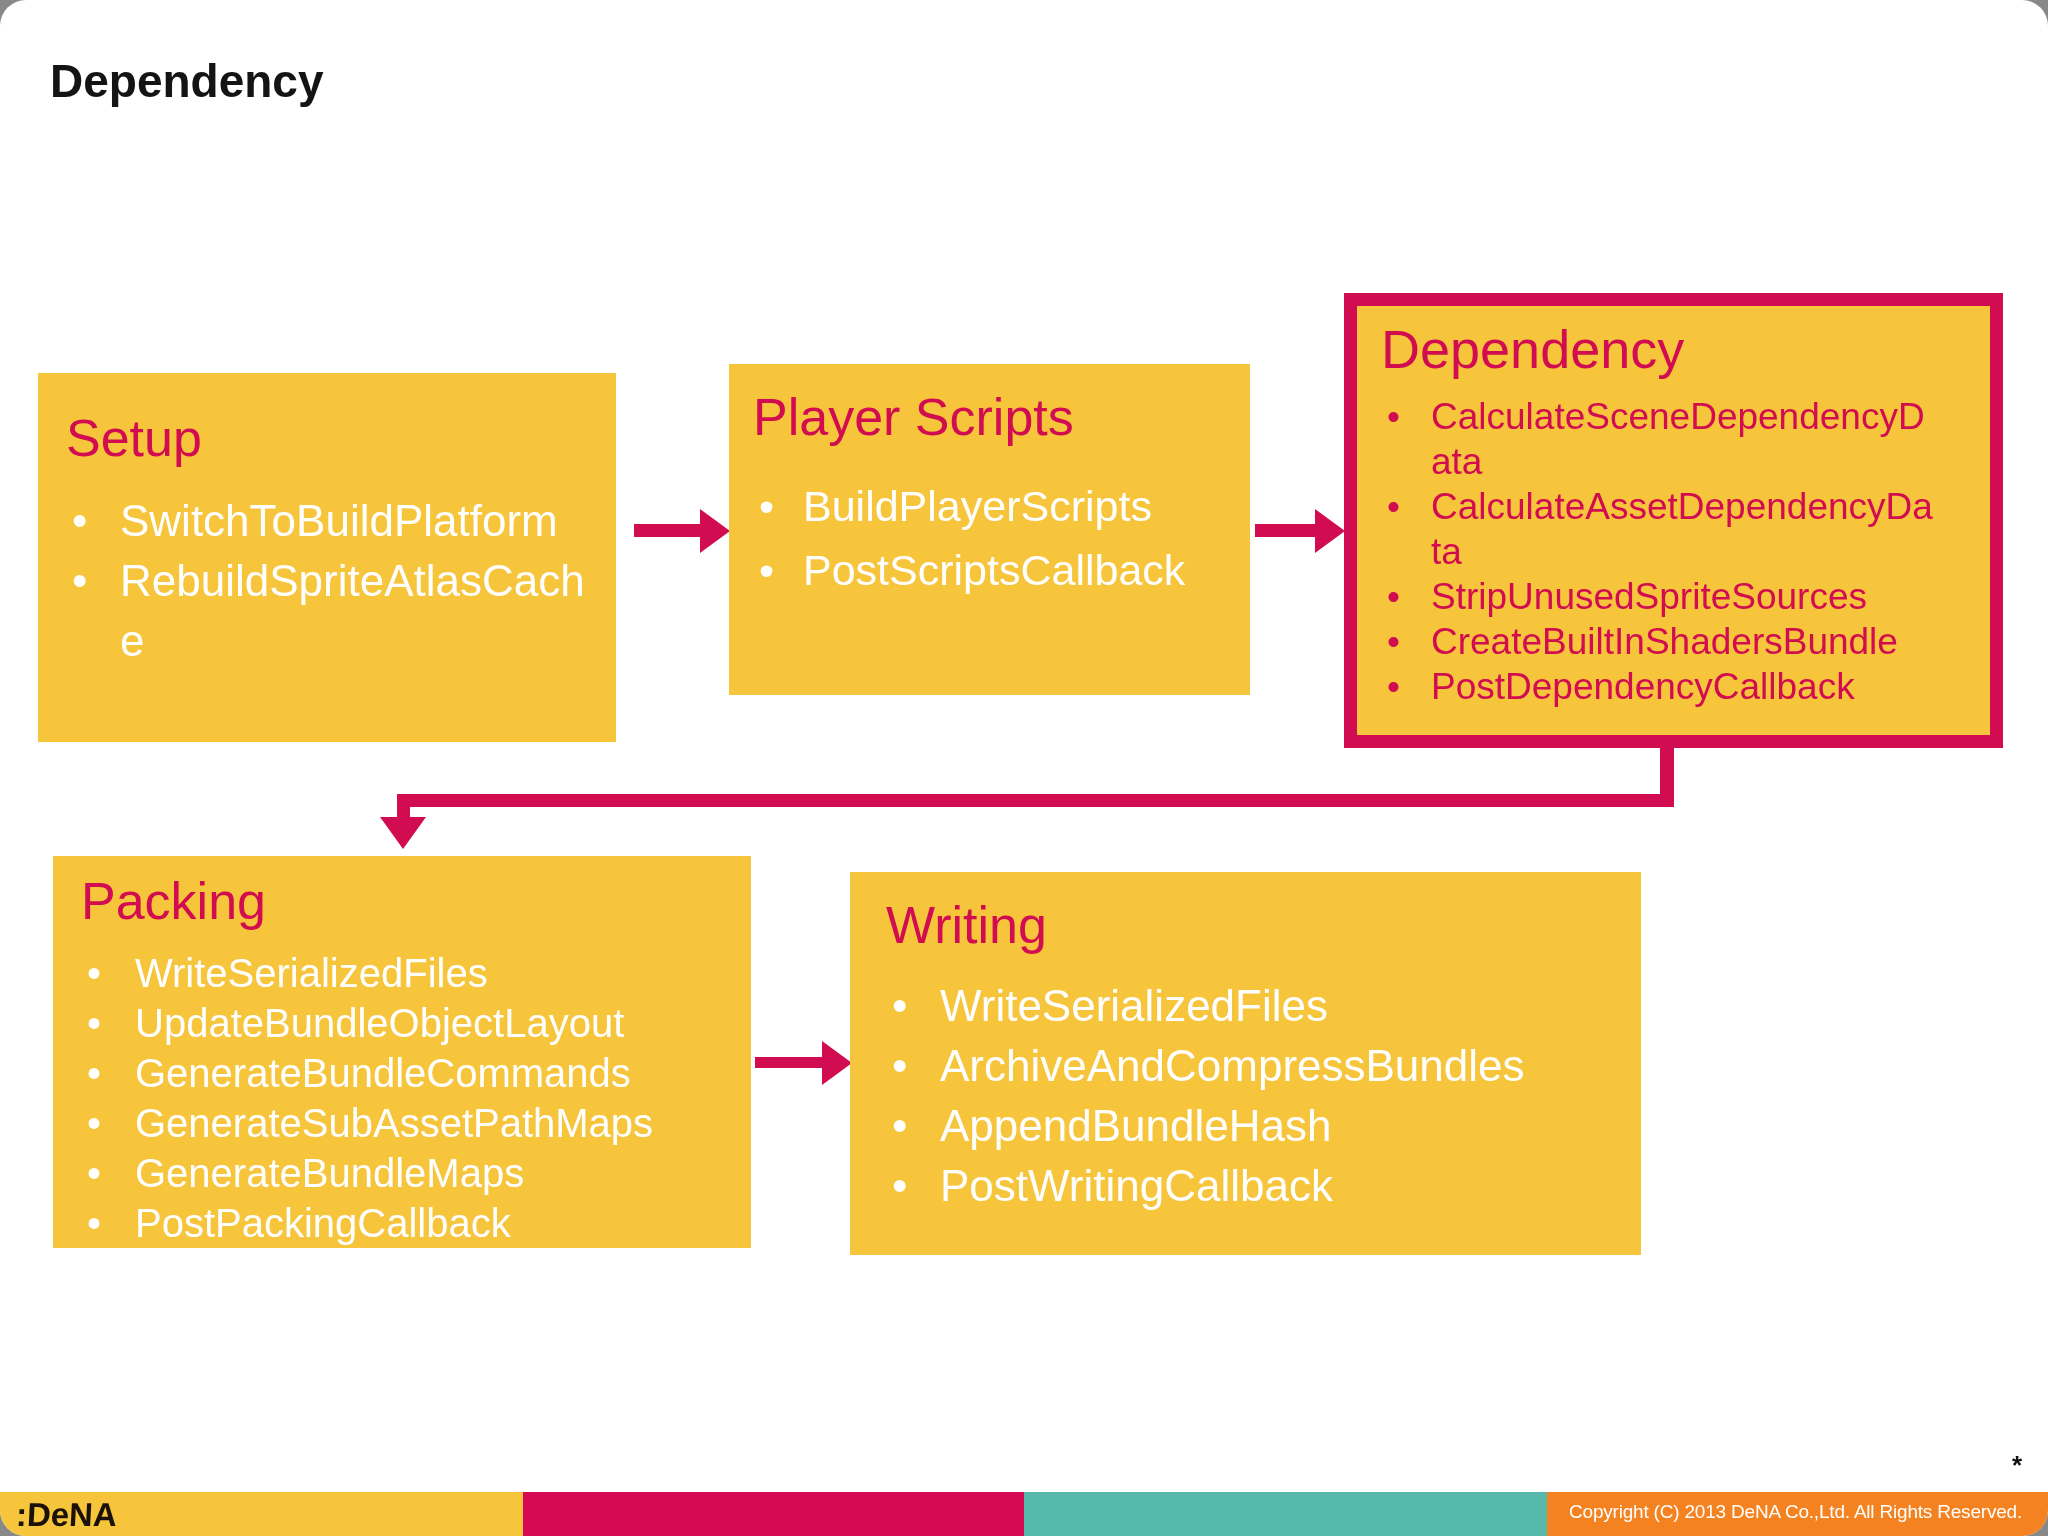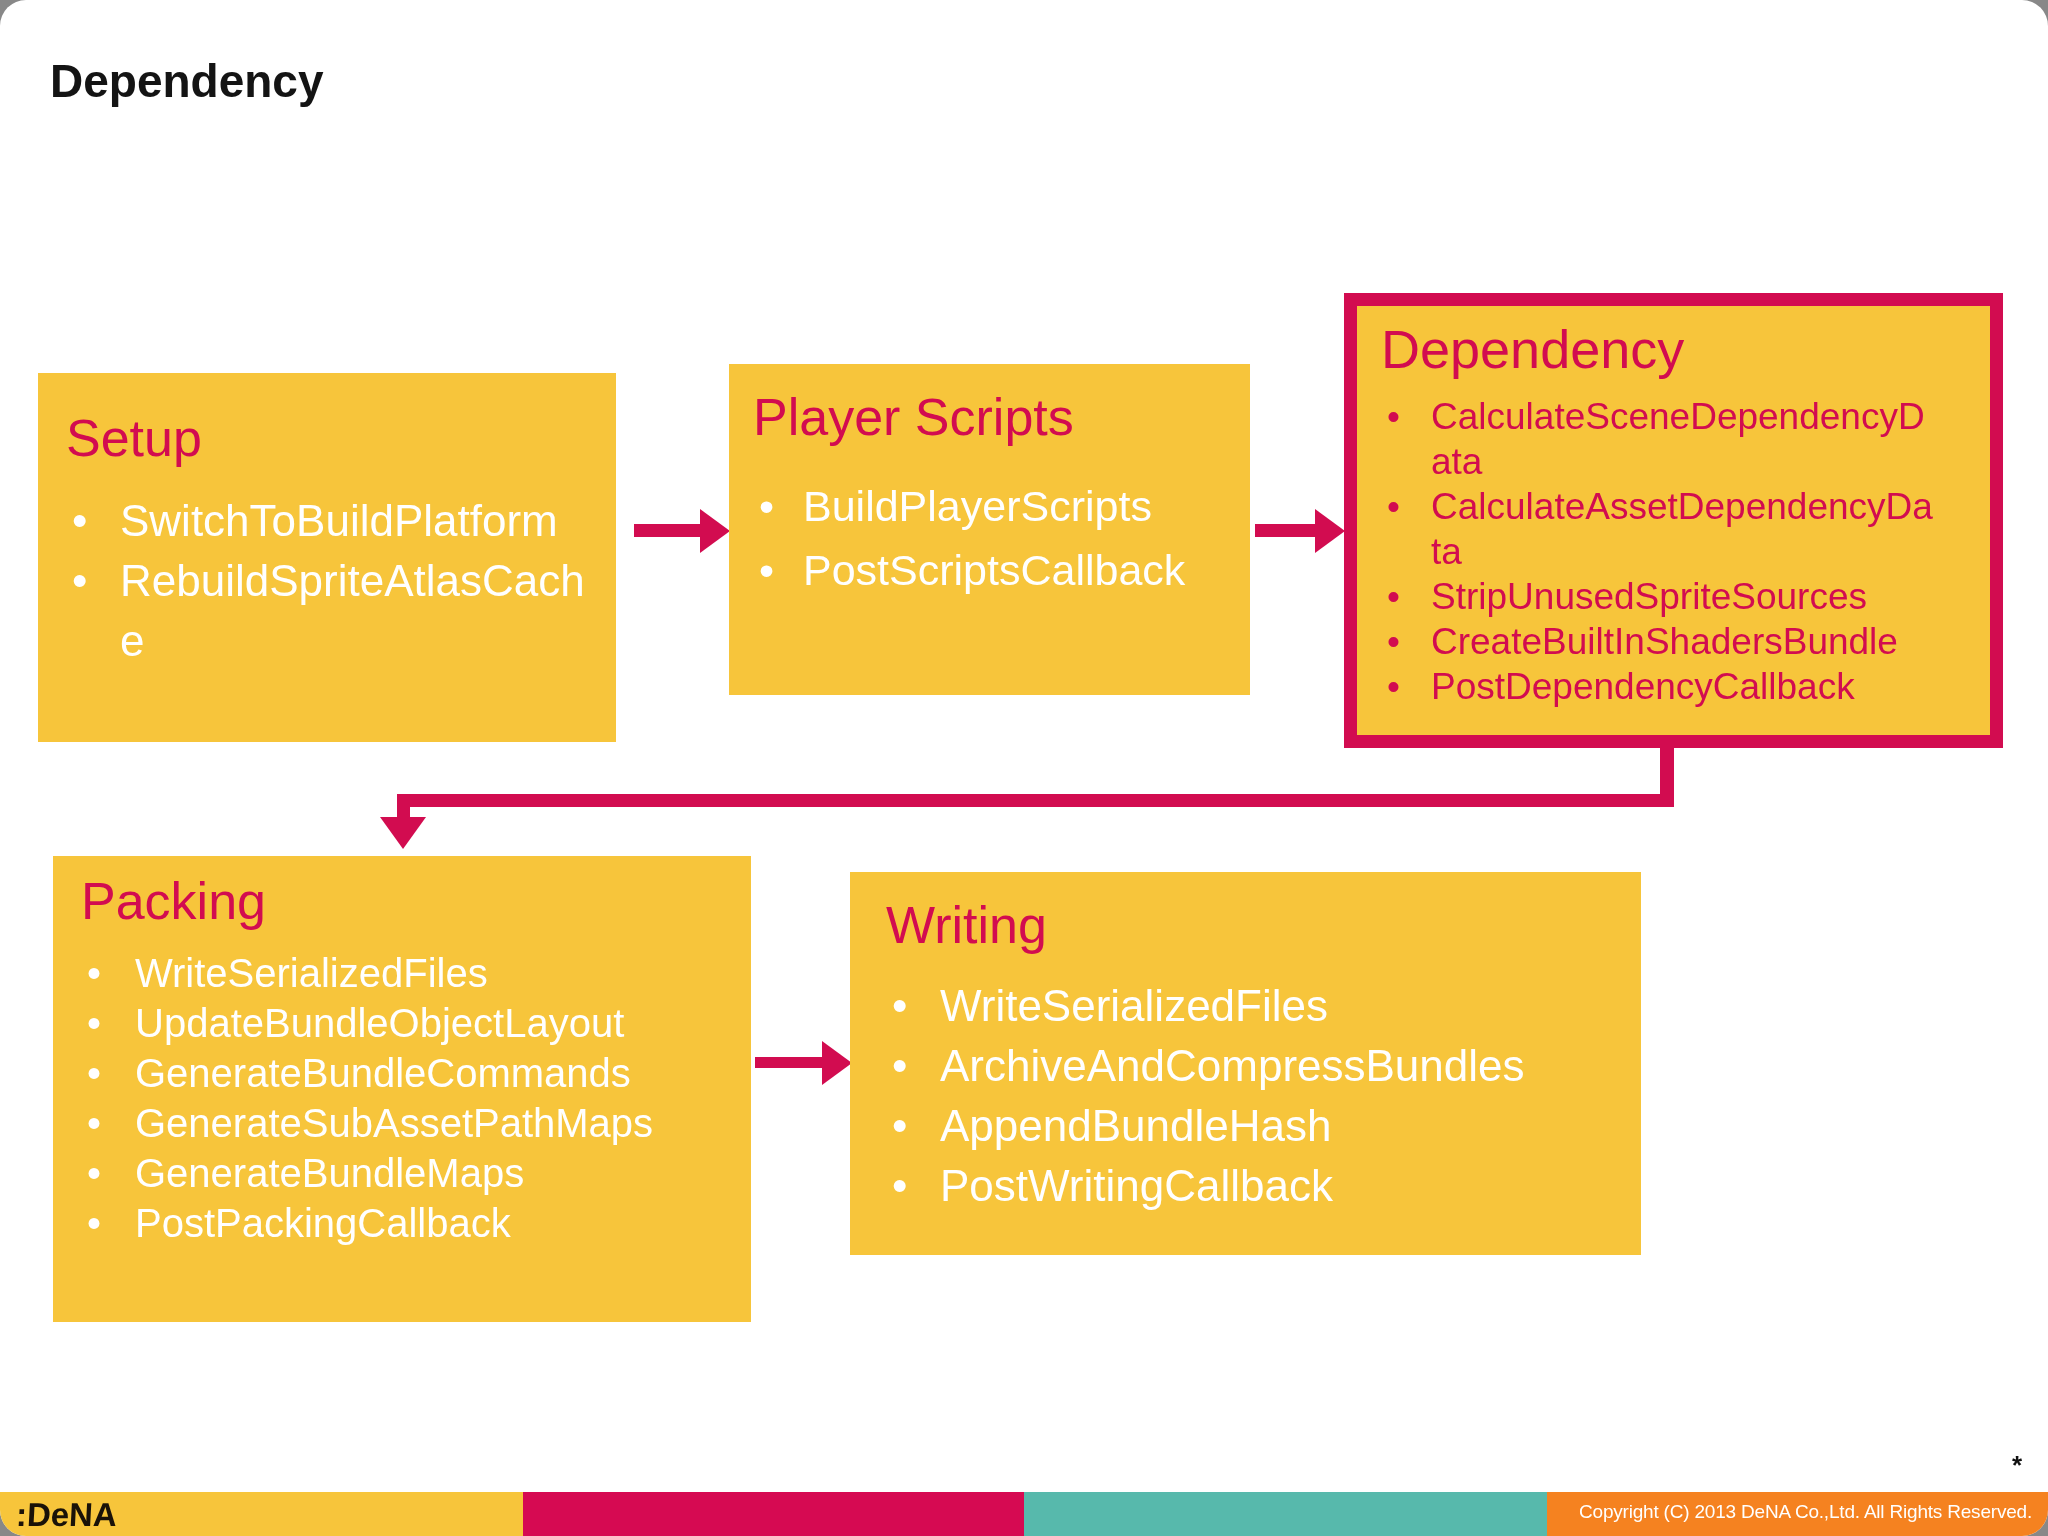--- a/index.html
+++ b/index.html
@@ -44,21 +44,21 @@
   
   #box-dependency{
     left:1344px;top:293px;width:659px;height:455px;
     border:13px solid #D20C50;
     padding:12px 55px 0 24px;
   }
   #box-dependency h2{font-size:54px;margin-bottom:14px;}
   #box-dependency ul{font-size:37px;line-height:45px;color:#D20C50;}
   #box-dependency li{padding-left:50px;}
   
-  #box-packing{left:53px;top:856px;width:698px;height:466px;padding:16px 10px 12px 28px;}
+  #box-packing{left:53px;top:856px;width:698px;height:392px;padding:16px 10px 12px 28px;}
   #box-packing h2{margin-bottom:16px;}
   #box-packing ul{font-size:40px;line-height:50px;}
   #box-packing li{padding-left:54px;}
   
   #box-writing{left:850px;top:872px;width:791px;height:383px;padding:24px 10px 0 36px;}
   #box-writing h2{margin-bottom:20px;}
   #box-writing ul{font-size:44px;line-height:60px;}
   #box-writing li{padding-left:54px;}
 
   
@@ -97,21 +97,21 @@
   #fseg-yellow {left:0;width:523px;background:#F7C53B;}
   #fseg-crimson{left:523px;width:501px;background:#D60A52;}
   #fseg-teal   {left:1024px;width:523px;background:#57B9AC;}
   #fseg-orange {left:1547px;width:501px;background:#F58220;}
   .dena-logo{
     position:absolute;left:16px;top:4px;
     font-size:33px;font-weight:bold;color:#1a1208;
     letter-spacing:0px;transform:skewX(-3deg);
   }
   .copyright{
-    position:absolute;right:16px;top:9px;
+    position:absolute;right:26px;top:9px;
     font-size:19px;color:#ffffff;letter-spacing:-0.2px;
     white-space:nowrap;
   }
 </style>
 </head>
 <body>
 
 <div class="slide">
 
   <div class="slide-title">Dependency</div>

